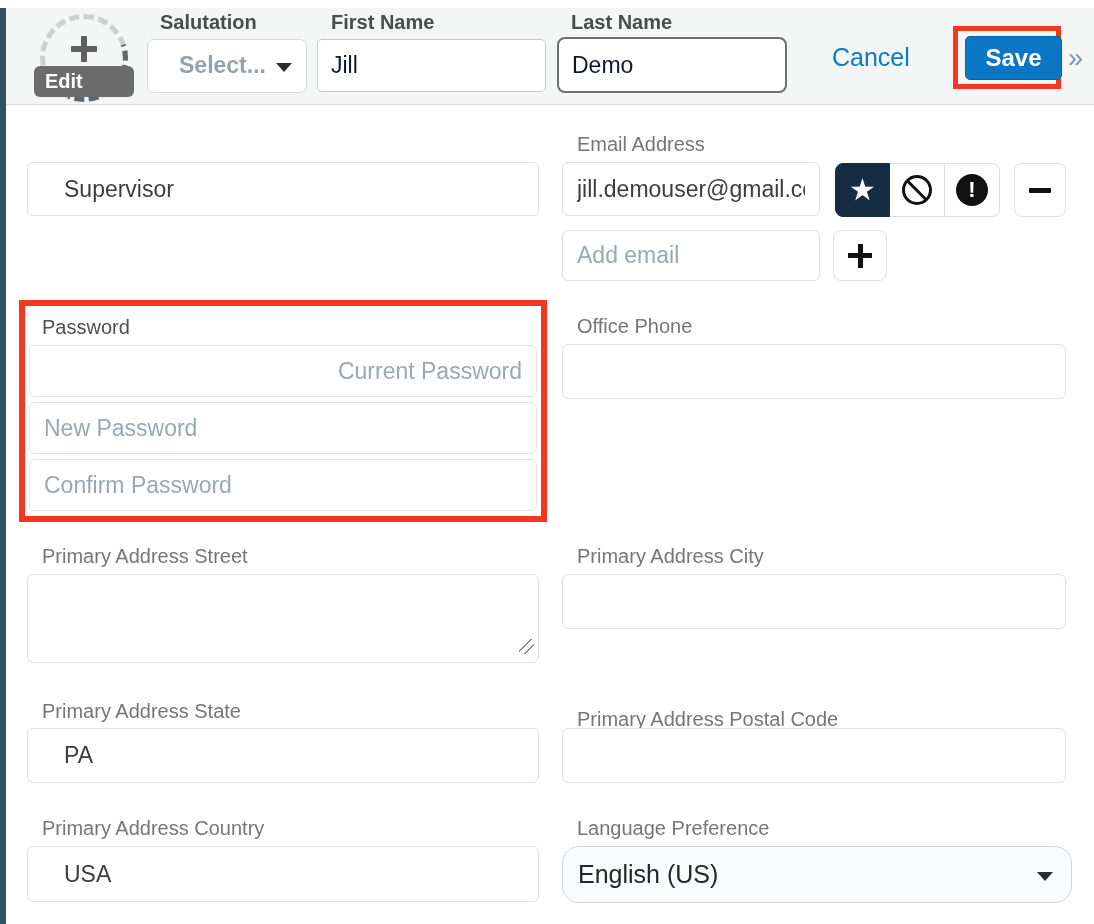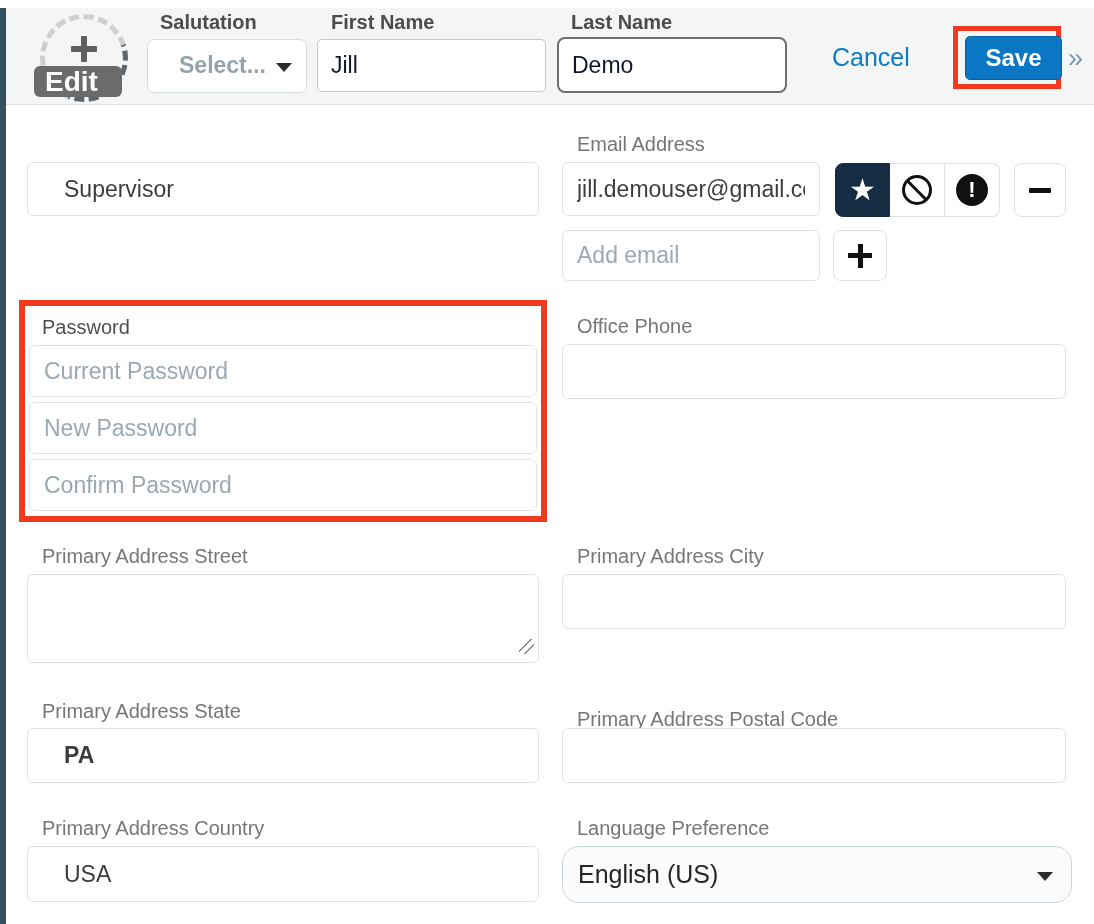--- a/index.html
+++ b/index.html
@@ -13,22 +13,22 @@
   
   .header-bg { position:absolute; left:0; top:8px; width:1094px; height:97px; background:#f4f5f5; border-bottom:1px solid #dddddd; }
 
   .avatar-wrap { position:absolute; left:40px; top:14px; width:88px; height:88px; cursor:pointer; }
   .avatar-circle { position:absolute; inset:0; border:5px dashed #cfcfcf; border-radius:50%; }
   .avatar-arc { position:absolute; inset:0; border:5px dashed #5d676d; border-radius:50%;
                 clip-path:polygon(52% 50%, 108% 30%, 108% 108%, 26% 108%); }
   .avatar-plus { position:absolute; left:31px; top:22px; width:26px; height:26px; }
   .avatar-plus::before { content:""; position:absolute; left:0; top:10px; width:26px; height:6px; background:#5f5f5f; border-radius:1px; }
   .avatar-plus::after  { content:""; position:absolute; left:10px; top:0; width:6px; height:26px; background:#5f5f5f; border-radius:1px; }
-  .edit-badge { position:absolute; left:34px; top:66px; width:88px; height:31px; background:#6b6b6b; border-radius:6px;
-                color:#ffffff; font-size:28px; font-weight:700; line-height:31px; padding-left:11px; z-index:5; }
+  .edit-badge { position:absolute; left:34px; top:66px; width:100px; height:31px; background:#6b6b6b; border-radius:6px;
+                color:#ffffff; font-size:20px; font-weight:700; line-height:31px; padding-left:11px; z-index:5; }
 
   .hdr-label { position:absolute; top:11px; font-size:20px; font-weight:700; color:#4c4c4c; }
   .sal-select { position:absolute; left:147px; top:39px; width:160px; height:54px; background:#ffffff;
                 border:1px solid #d6dbdf; border-radius:7px; cursor:pointer; }
   .sal-select .sal-text { position:absolute; left:15px; top:12px; font-size:23px; font-weight:700; color:#94a2ac;margin-left:16px; }
   .caret-down { width:0; height:0; border-left:8px solid transparent; border-right:8px solid transparent; border-top:9px solid #2c2c2c; }
   .sal-select .caret-down { position:absolute; right:14px; top:23px; }
 
   .hdr-input { position:absolute; top:39px; height:53px; background:#ffffff; border:1px solid #c9c9c9; border-radius:5px;
                font-family:"Liberation Sans",sans-serif; font-size:23px; color:#0f172a; padding:0 13px; outline:none; }
@@ -136,36 +136,36 @@
     <span class="minus-bar"></span>
   </div>
 
   <input class="inp" style="left: 562px; top: 230px; width: 258px; height: 51px;" type="text" placeholder="Add email">
   <div class="sq-btn plus-btn">
     <span class="plus-cross"></span>
   </div>
 
   <div class="pw-annot"></div>
   <div class="lbl lbl-dark" style="left:42px; top:316px;">Password</div>
-  <input class="inp" style="left: 29px; top: 345px; width: 508px; height: 52px;" type="text" placeholder="Current Password">
+  <input class="inp" style="left: 29px; top: 345px; width: 508px; height: 52px; text-align: right;" type="text" placeholder="Current Password">
   <input class="inp" style="left: 29px; top: 459px; width: 508px; height: 52px;" type="text" placeholder="Confirm Password">
   <input class="inp" style="left: 29px; top: 402px; width: 508px; height: 52px;" type="text" placeholder="New Password">
 
   <div class="lbl" style="left:577px; top:315px;">Office Phone</div>
   <input class="inp col-r" style="top: 344px; height: 55px;" type="text">
 
   <div class="lbl" style="left:42px; top:545px;">Primary Address Street</div>
   <textarea class="inp col-l" style="top: 574px; height: 89px;"></textarea>
   <div class="resize-handle"></div>
 
   <div class="lbl" style="left:577px; top:545px;">Primary Address City</div>
   <input class="inp col-r" style="top: 574px; height: 55px;" type="text">
 
   <div class="lbl" style="left:42px; top:700px;">Primary Address State</div>
-  <input class="inp col-l" style="top: 728px; height: 55px; font-weight: bold;" type="text" value="PA">
+  <input class="inp col-l" style="top: 728px; height: 55px;" type="text" value="PA">
 
   <div class="lbl" style="left:577px; top:700px;margin-top:8px;">Primary Address Postal Code</div>
   <input class="inp col-r" style="top: 728px; height: 55px;" type="text">
 
   <div class="lbl" style="left:42px; top:817px;">Primary Address Country</div>
   <input class="inp col-l" style="top: 846px; height: 56px;" type="text" value="USA">
 
   <div class="lbl" style="left:577px; top:817px;">Language Preference</div>
   <div class="lang-select">
     <span class="lang-text">English (US)</span>

